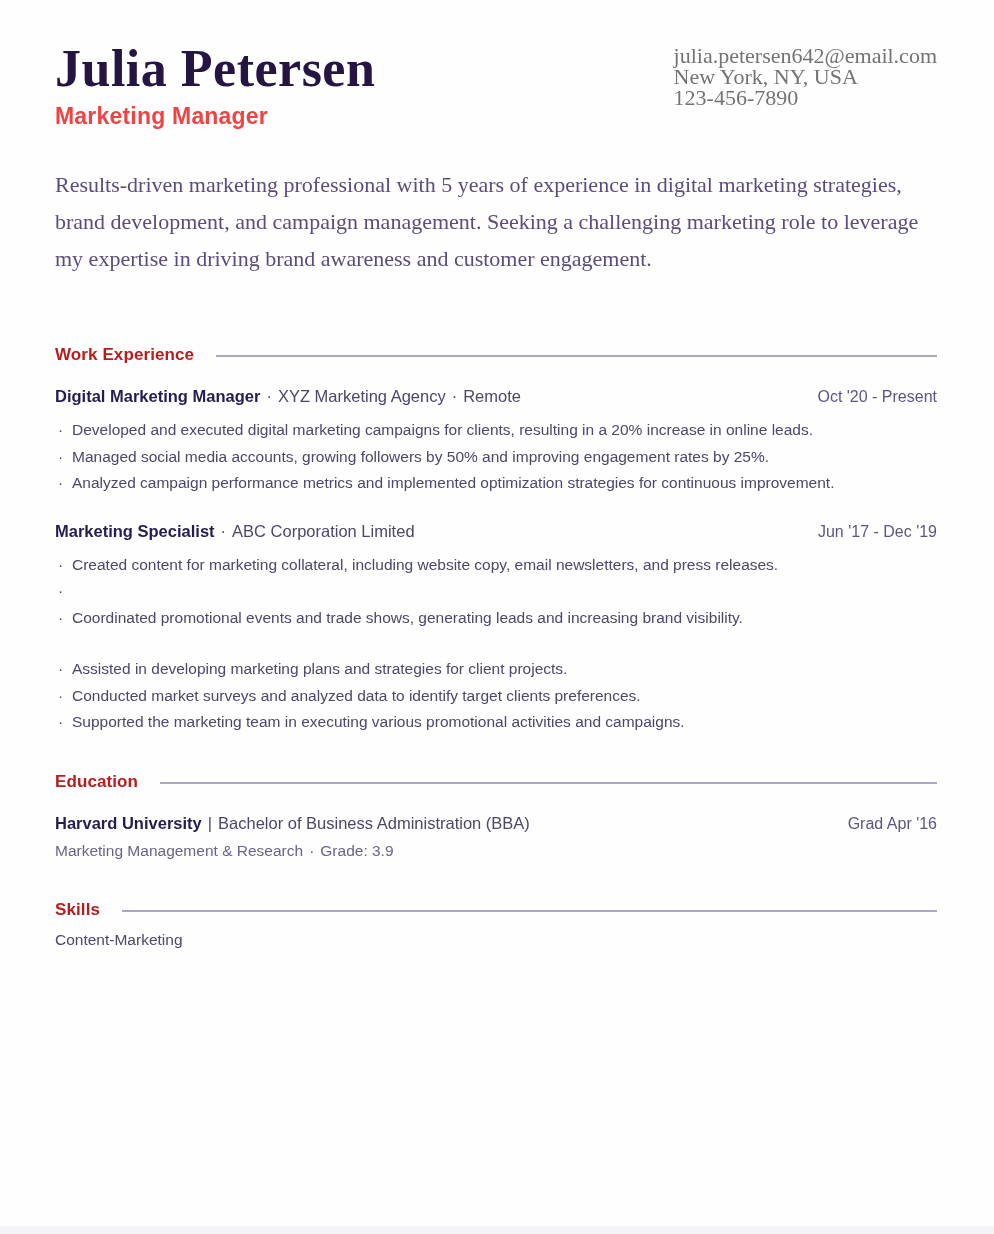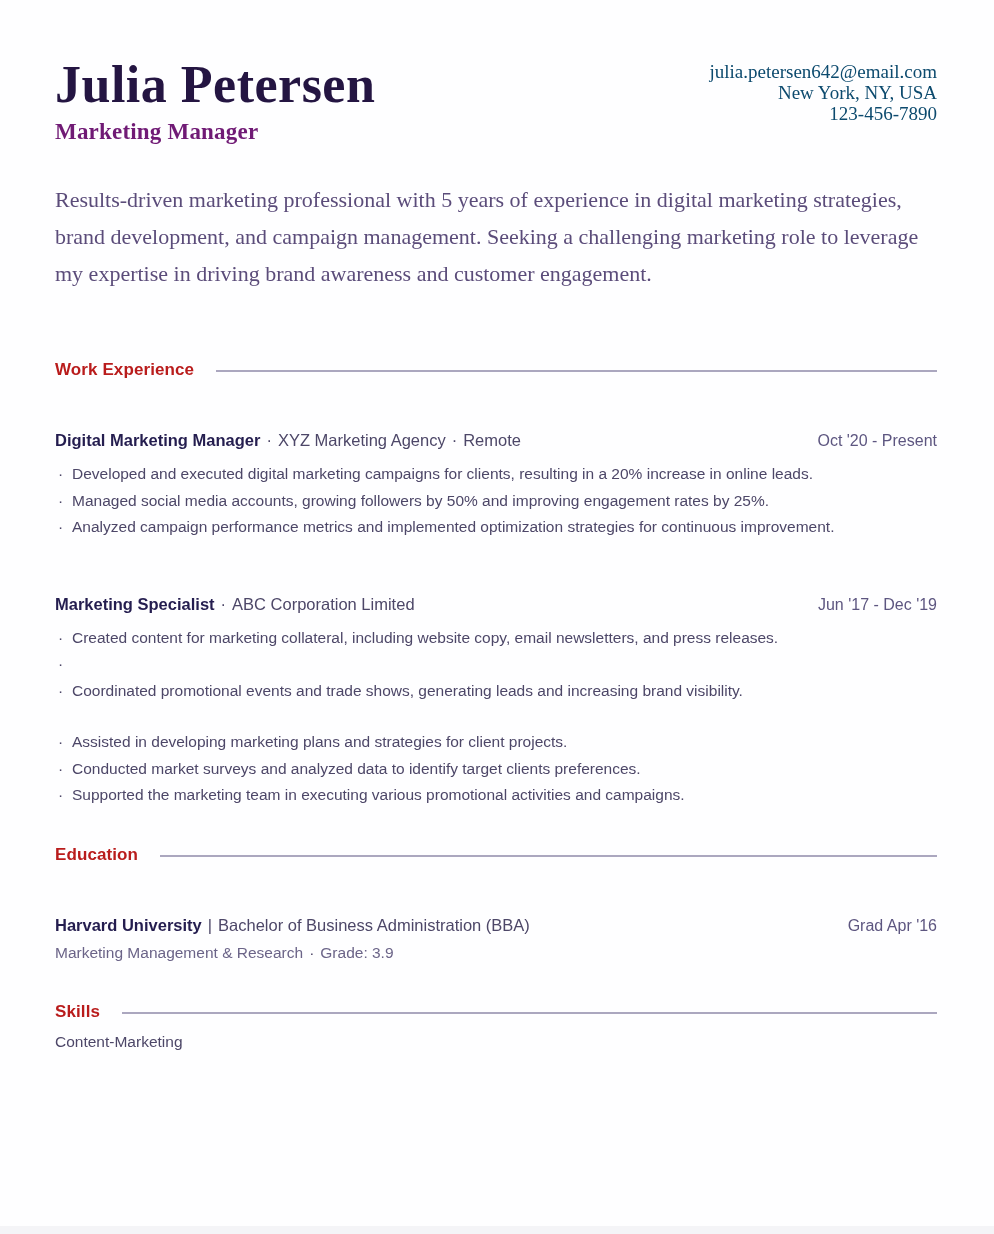--- a/index.html
+++ b/index.html
@@ -6,53 +6,53 @@
   html, body { margin: 0; padding: 0; }
   body {
     background: #f4f4f7;
     font-family: "Liberation Sans", "DejaVu Sans", sans-serif;
   }
   .page {
     width: 994px;
     height: 1226px;
     margin: 0 auto;
     background: #fefeff;
-    padding: 58px 57px 40px 55px;
+    padding: 42px 57px 40px 55px;
     overflow: hidden;
   }
 
   
   .header-row {
     display: flex;
     justify-content: space-between;
     align-items: flex-start;
   }
   .name {
     font-family: "Liberation Serif", "DejaVu Serif", serif;
     font-weight: 600;
     font-size: 52px;
     line-height: 1.04;
     color: #241542;
     letter-spacing: 0.5px;
     margin: 0;
   }
   .role {
-    font-family: Liberation Serif, serif;
+    font-family: Liberation Sans, sans-serif;
     font-weight: 700;
     font-size: 23px;
-    color: #701a75;
+    color: #ef4444;
     margin-top: 7px;
     letter-spacing: 0.2px;
   }
   .contact {
-    text-align: right;
+    text-align: left;
     font-family: "Liberation Serif", "DejaVu Serif", serif;
-    font-size: 19px;
+    font-size: 22px;
     line-height: 21px;
-    color: #0c4a6e;
+    color: #737373;
     padding-top: 3px;
     white-space: nowrap;
   }
 
   
   .summary {
     margin-top: 36px;
     font-family: "Liberation Serif", "DejaVu Serif", serif;
     font-size: 22px;
     line-height: 37px;
@@ -86,21 +86,20 @@
   .entry { margin-top: 22px; }
   .entry + .entry { margin-top: 25px; }
   .entry-head {
     display: flex;
     justify-content: space-between;
     align-items: baseline;
   }
   .entry-left {
     font-size: 16.5px;
     color: #4d4768;
-    margin-top: 29px;
   }
   .entry-title {
     font-weight: 700;
     color: #241d4f;
   }
   .sep { margin: 0 6px; color: #4d4768; }
   .entry-date {
     font-size: 16px;
     color: #5d5680;
     white-space: nowrap;

